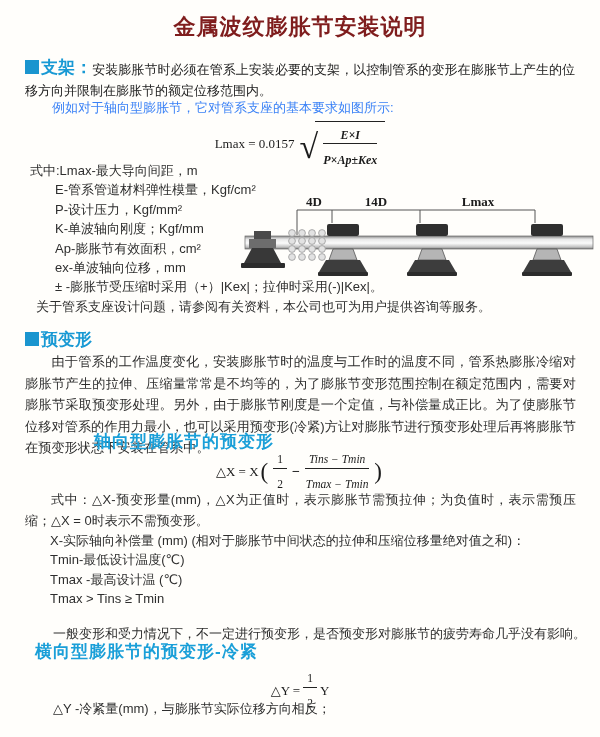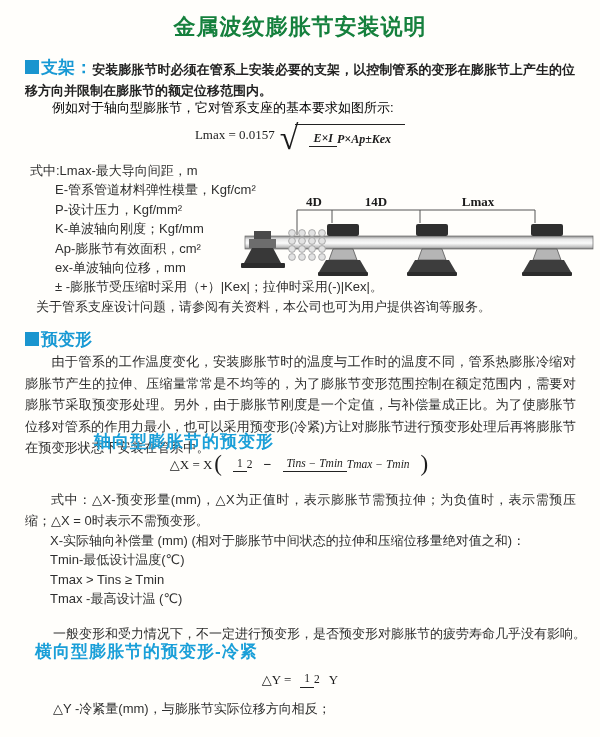--- a/index.html
+++ b/index.html
@@ -7,35 +7,35 @@
     width:600px;height:737px;position:relative;overflow:hidden;
     background:#fffefb;
     font-family:"Liberation Sans","DejaVu Sans",sans-serif;
     color:#3c3c3c;
     -webkit-font-smoothing:antialiased;
   }
   .abs{position:absolute;}
   
   .doc-title{
     top:12px;left:0;width:100%;text-align:center;
-    font-size:22px;font-weight:bold;color:#15803d;letter-spacing:1px;
+    font-size:22px;font-weight:bold;color:#7f1d1d;letter-spacing:1px;
   }
   .sqicon{
     display:inline-block;width:14px;height:14px;background:#1a95cf;
     margin-right:2px;vertical-align:-1px;
   }
   .sec-head{font-size:17px;font-weight:bold;color:#1899d4;}
   .sub-head{font-size:17px;font-weight:bold;color:#1a9fd8;letter-spacing:1px;}
   
   .para{font-size:13px;line-height:21px;text-align:justify;}
-  .b-intro{font-weight:bold;color:#222;}
+  .b-intro{font-weight:normal;color:#222;}
   .indent2{text-indent:2em;}
   .support-para{left:25px;right:25px;top:57px;}
   .support-para .lead{vertical-align:1px;}
-  .example-line{left:52px;top:99px;font-size:13px;color:#000000;}
+  .example-line{left:52px;top:99px;font-size:13px;color:#3b82f6;}
   .defs{
     left:30px;top:161px;font-size:13px;line-height:19.4px;color:#2e2e2e;
   }
   .defs > div:nth-child(n+2):nth-child(-n+7){padding-left:25px;}
   .defs > div:nth-child(8){padding-left:6px;}
   .defs > div:nth-child(9){padding-left:18px;text-align:center;}
   .predeform-head{left:25px;top:328px;}
   .predeform-para{left:25px;right:24px;top:351px;font-size:13.2px;line-height:21.6px;color:#2e2e2e;}
   .axial-head{left:58px;top:430px;padding-left:36px;}
   .axial-explain{left:25px;right:24px;top:489px;font-size:13px;line-height:21px;color:#2e2e2e;}
@@ -46,22 +46,22 @@
   
   .formula{
     left:0;width:100%;display:flex;justify-content:center;align-items:center;
     font-family:"Liberation Serif","DejaVu Serif",serif;color:#1b1b1b;
   }
   .formula-lmax{top:121px;}
   .formula-axial{top:453px;}
   .formula-lateral{top:672px;}
   .f-lhs{font-weight:normal;font-size:13px;white-space:pre;}
   .frac{
-    display:inline-flex;flex-direction:row;text-align:center;
-    font-size:11.5px;line-height:1.2;margin:0 9px;
+    display:inline-flex;flex-direction:column;text-align:center;
+    font-size:11.5px;line-height:1.2;margin:0 3px;gap:8px;
   }
   .frac .num{border-bottom:1px solid #222;padding:0 4px 1px;}
   .frac .den{padding-top:1px;}
   .ital{font-style:italic;}
   .sqrt-sign{font-size:34px;font-weight:400;line-height:0.85;margin-left:5px;transform:translateY(3px);}
   .radicand{border-top:1.6px solid #222;padding:3px 5px 0;margin-left:-3px;}
   .radicand .frac{font-size:12px;font-weight:bold;}
   .paren{font-size:23px;font-weight:400;margin:0 2px;line-height:1;transform:translateY(-1px);}
   .f-op{font-size:14px;font-weight:bold;margin:0 2px;}
   
@@ -186,22 +186,22 @@
     <span class="den">Tmax − Tmin</span>
   </span>
   <span class="paren">)</span>
 </div>
 
 <div class="abs para indent2 axial-explain">式中：△X-预变形量(mm)，△X为正值时，表示膨胀节需预拉伸；为负值时，表示需预压缩；△X = 0时表示不需预变形。</div>
 
 <div class="abs axial-lines">
   <div>X-实际轴向补偿量 (mm) (相对于膨胀节中间状态的拉伸和压缩位移量绝对值之和)：</div>
   <div>Tmin-最低设计温度(℃)</div>
+  <div>Tmax -最高设计温 (℃)</div>
   <div>Tmax &gt; Tins ≥ Tmin</div>
-  <div>Tmax -最高设计温 (℃)</div>
 </div>
 
 <div class="abs general-note">一般变形和受力情况下，不一定进行预变形，是否预变形对膨胀节的疲劳寿命几乎没有影响。</div>
 
 <div class="abs sub-head lateral-head">横向型膨胀节的预变形-冷紧</div>
 
 <div class="abs formula formula-lateral">
   <span class="f-lhs">△Y =</span>
   <span class="frac">
     <span class="num">1</span>

